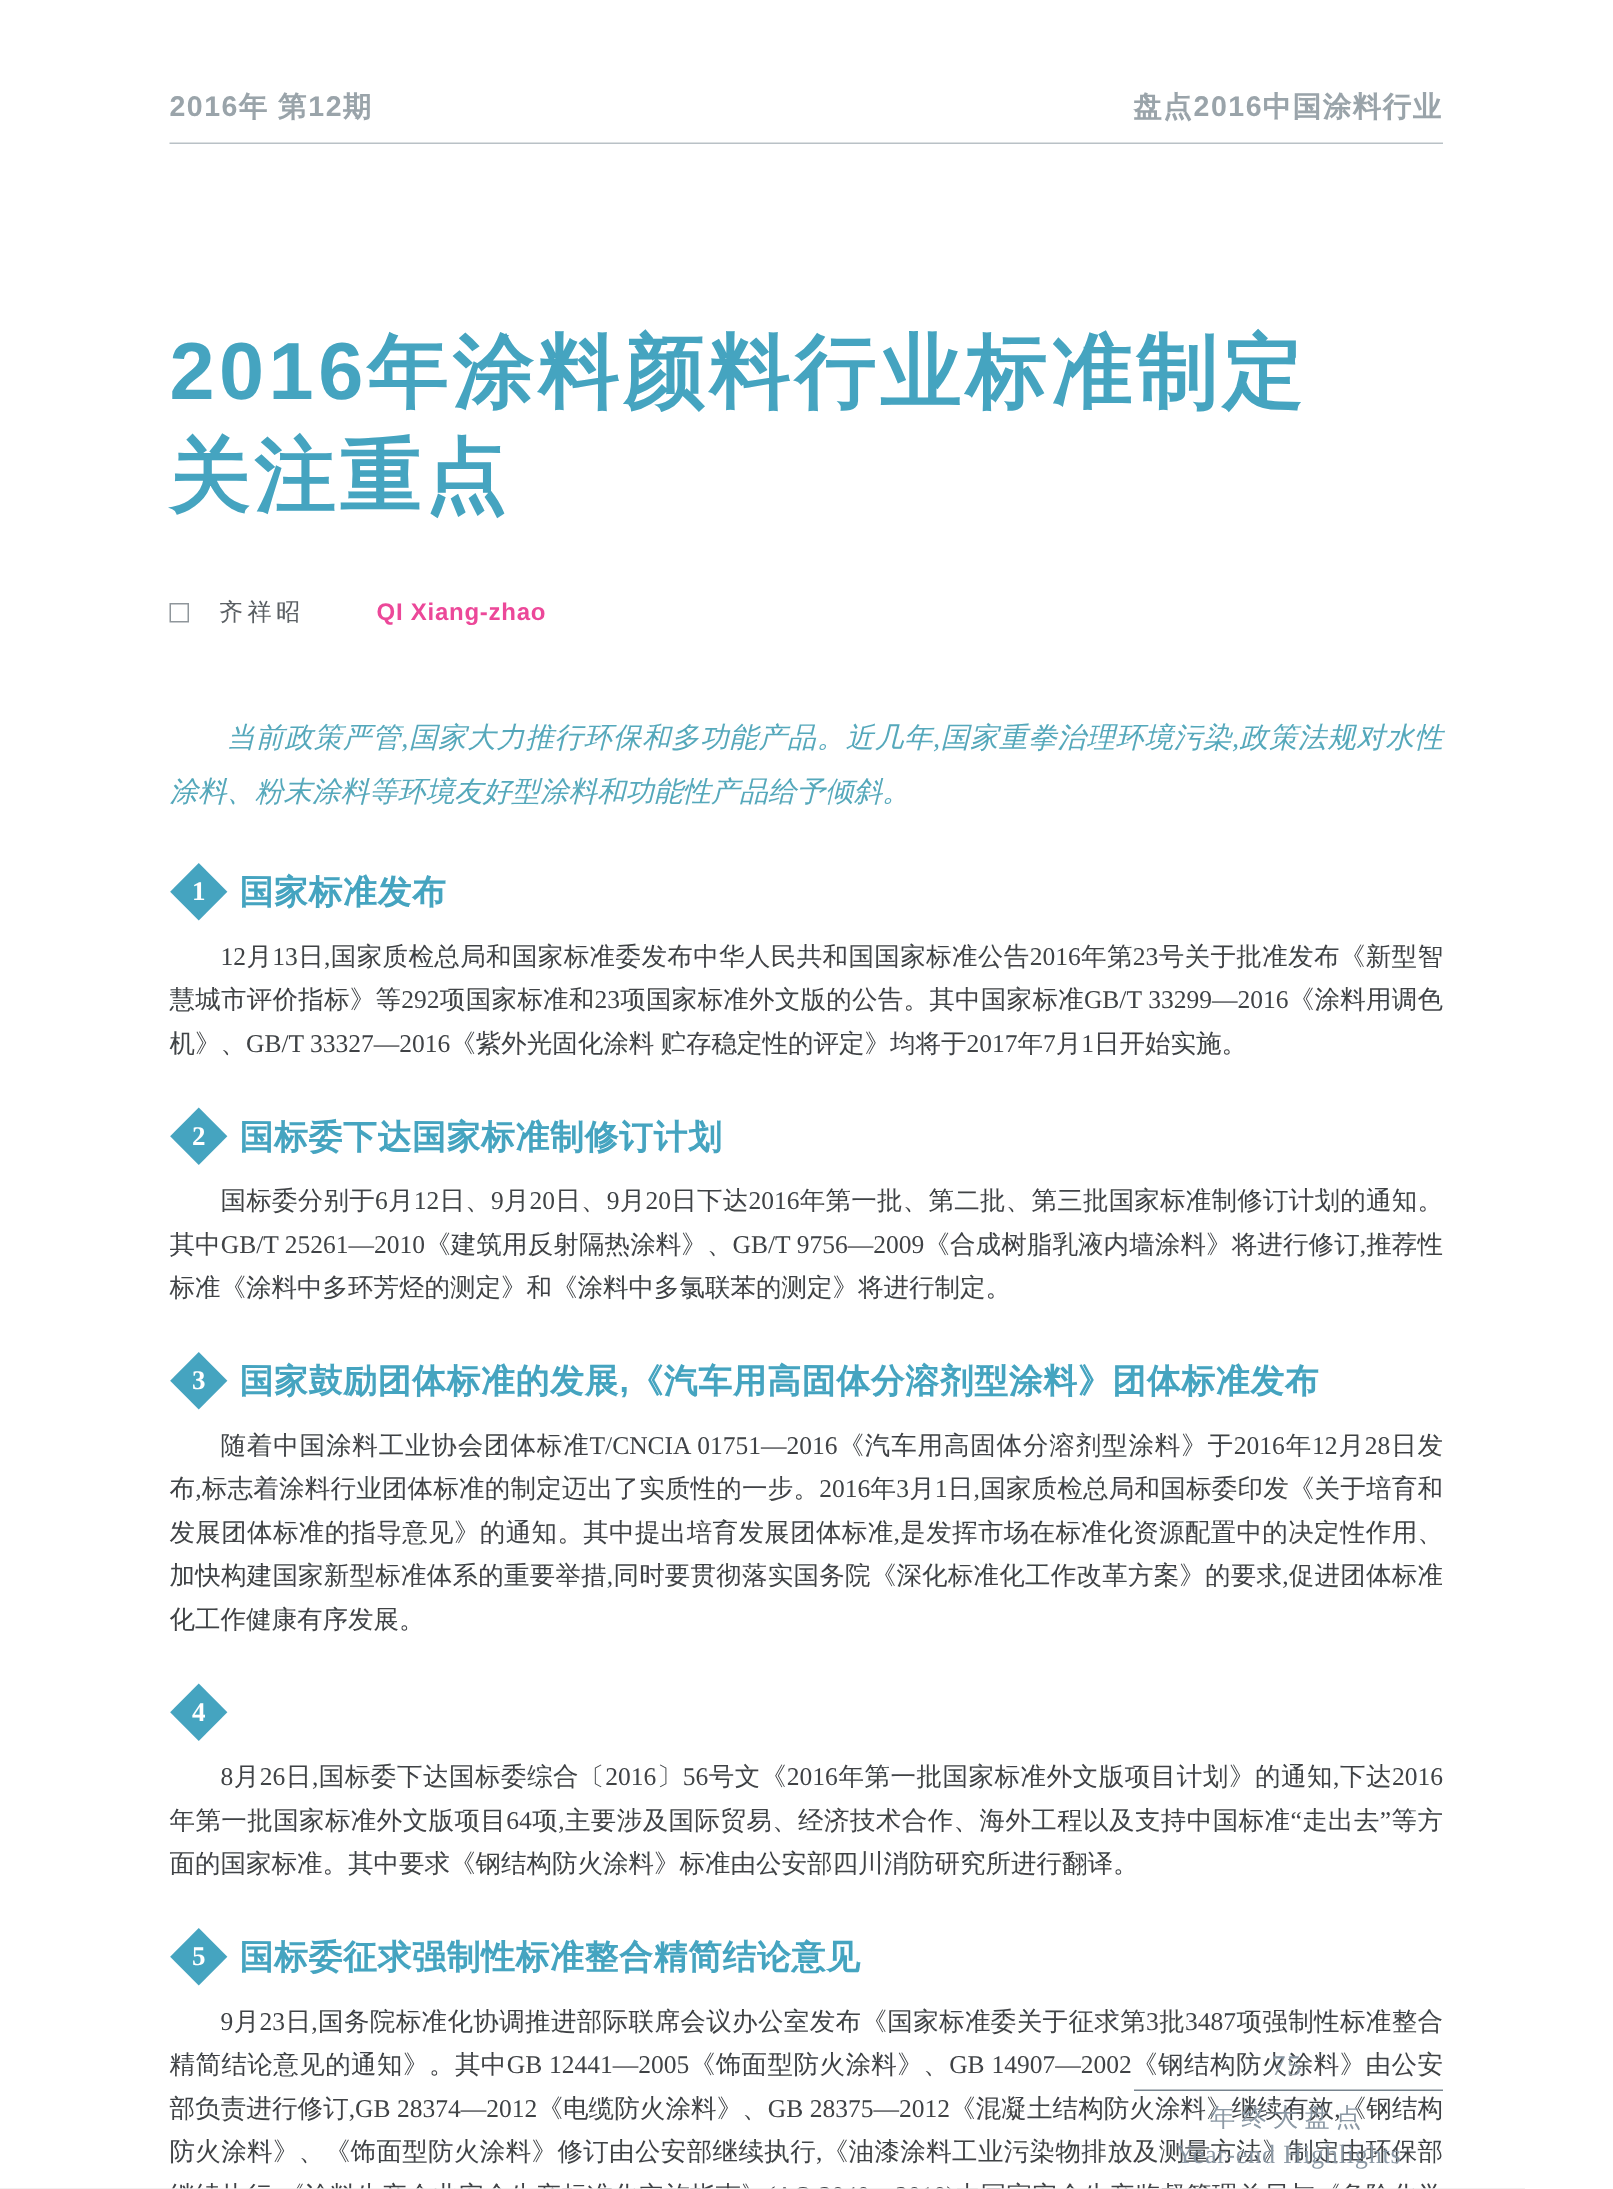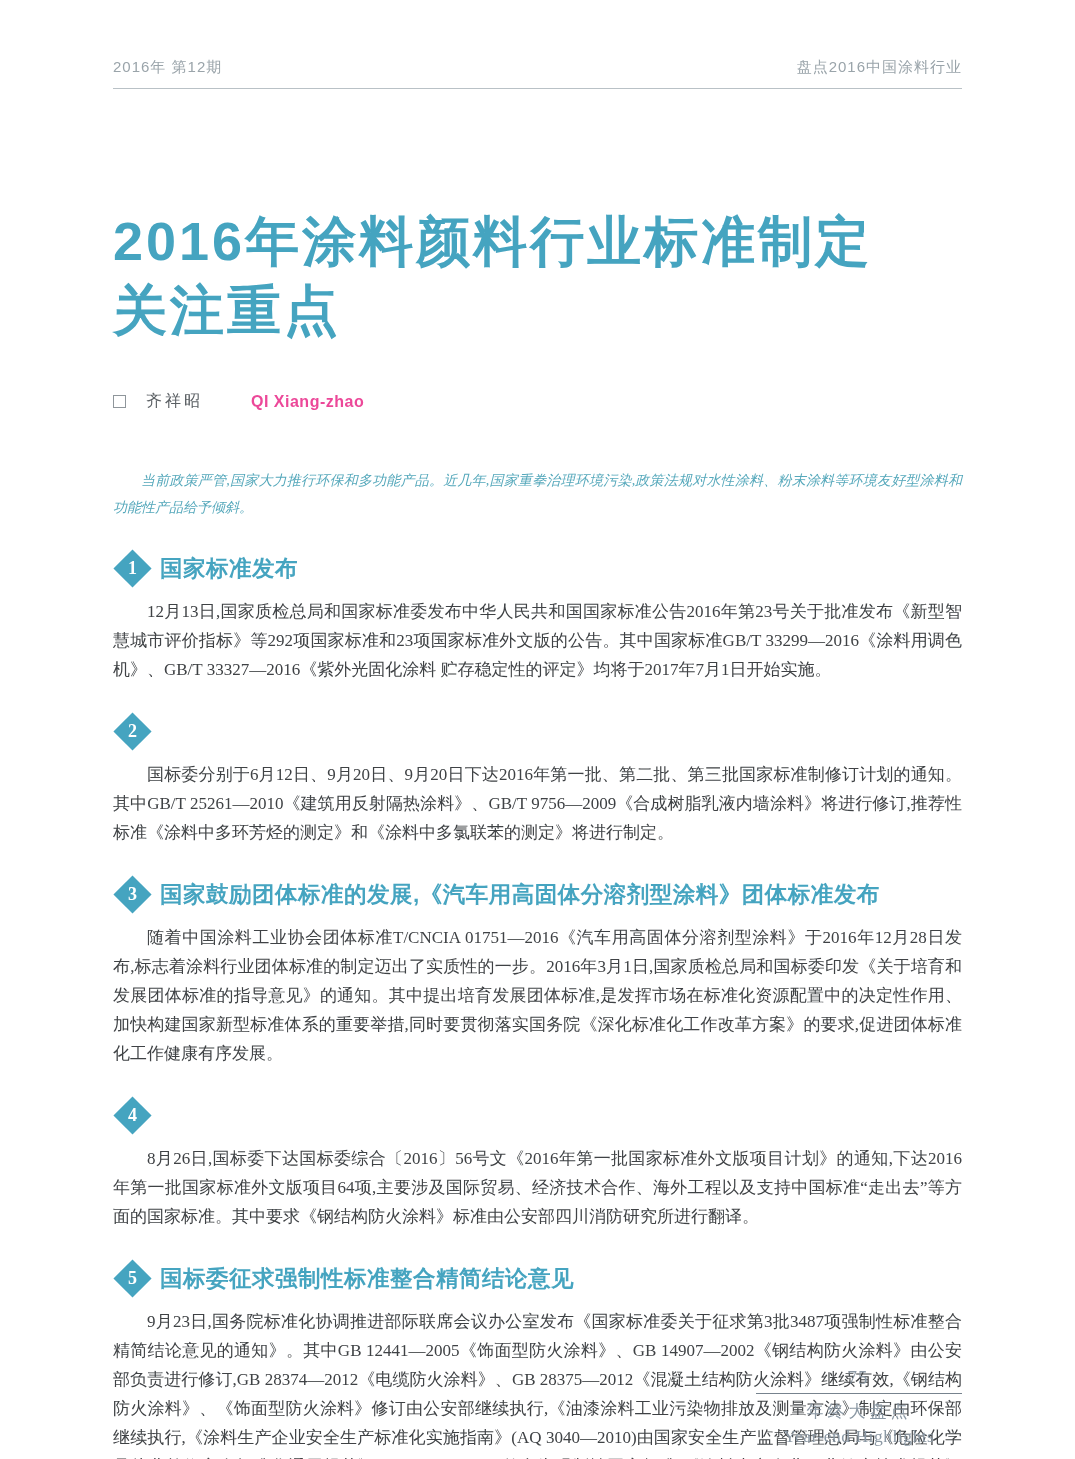--- a/index.html
+++ b/index.html
@@ -15,24 +15,25 @@
     position:relative;
     width:1075px;height:1459px;
     margin:0 auto;
     background:#ffffff;
     font-family:"Liberation Sans",sans-serif;
     overflow:hidden;
   }
   .content{padding:58px 113px 0 113px;}
   .pg-header{
     display:flex;justify-content:space-between;align-items:flex-start;
-    font-size:15px;color:var(--muted);
+    font-size:19px;color:var(--muted);
     letter-spacing:1px;
     border-bottom:1px solid #b9c1c6;
     padding-bottom:11px;
+    font-weight:bold;
   }
   .title{
     margin-top:118px;
     color:var(--accent);
     font-size:54px;font-weight:800;
     letter-spacing:3px;
     line-height:1.28;
   }
   .title span{display:block;}
   .author{
@@ -46,21 +47,21 @@
     display:inline-block;
     margin-right:20px;
   }
   .author .cn{color:#5a5f63;letter-spacing:3px;}
   .author .en{color:#ec4899;font-weight:bold;margin-left:48px;letter-spacing:.5px;}
   .intro{
     margin-top:56px;
     font-family:"Liberation Serif",serif;
     font-style:italic;
     color:var(--intro);
-    font-size:14px;
+    font-size:19px;
     line-height:1.9;
     text-indent:2em;
     text-align:justify;
   }
   .section{margin-top:27px;}
   .sec-head{
     display:flex;align-items:center;
     margin-bottom:9px;
     min-height:40px;
   }
@@ -140,20 +141,21 @@
         <h2>国家标准发布</h2>
       </div>
       <p class="sec-body">12月13日,国家质检总局和国家标准委发布中华人民共和国国家标准公告2016年第23号关于批准发布《新型智慧城市评价指标》等292项国家标准和23项国家标准外文版的公告。其中国家标准GB/T 33299—2016《涂料用调色机》、GB/T 33327—2016《紫外光固化涂料 贮存稳定性的评定》均将于2017年7月1日开始实施。</p>
     </div>
 
     <div class="section">
       <div class="sec-head">
         <span class="diamond">
             <i>2</i>
           </span>
+        <h2>国标委下达国家标准制修订计划</h2>
       </div>
       <p class="sec-body">国标委分别于6月12日、9月20日、9月20日下达2016年第一批、第二批、第三批国家标准制修订计划的通知。其中GB/T 25261—2010《建筑用反射隔热涂料》、GB/T 9756—2009《合成树脂乳液内墙涂料》将进行修订,推荐性标准《涂料中多环芳烃的测定》和《涂料中多氯联苯的测定》将进行制定。</p>
     </div>
 
     <div class="section">
       <div class="sec-head">
         <span class="diamond">
             <i>3</i>
           </span>
         <h2>国家鼓励团体标准的发展,《汽车用高固体分溶剂型涂料》团体标准发布</h2>

